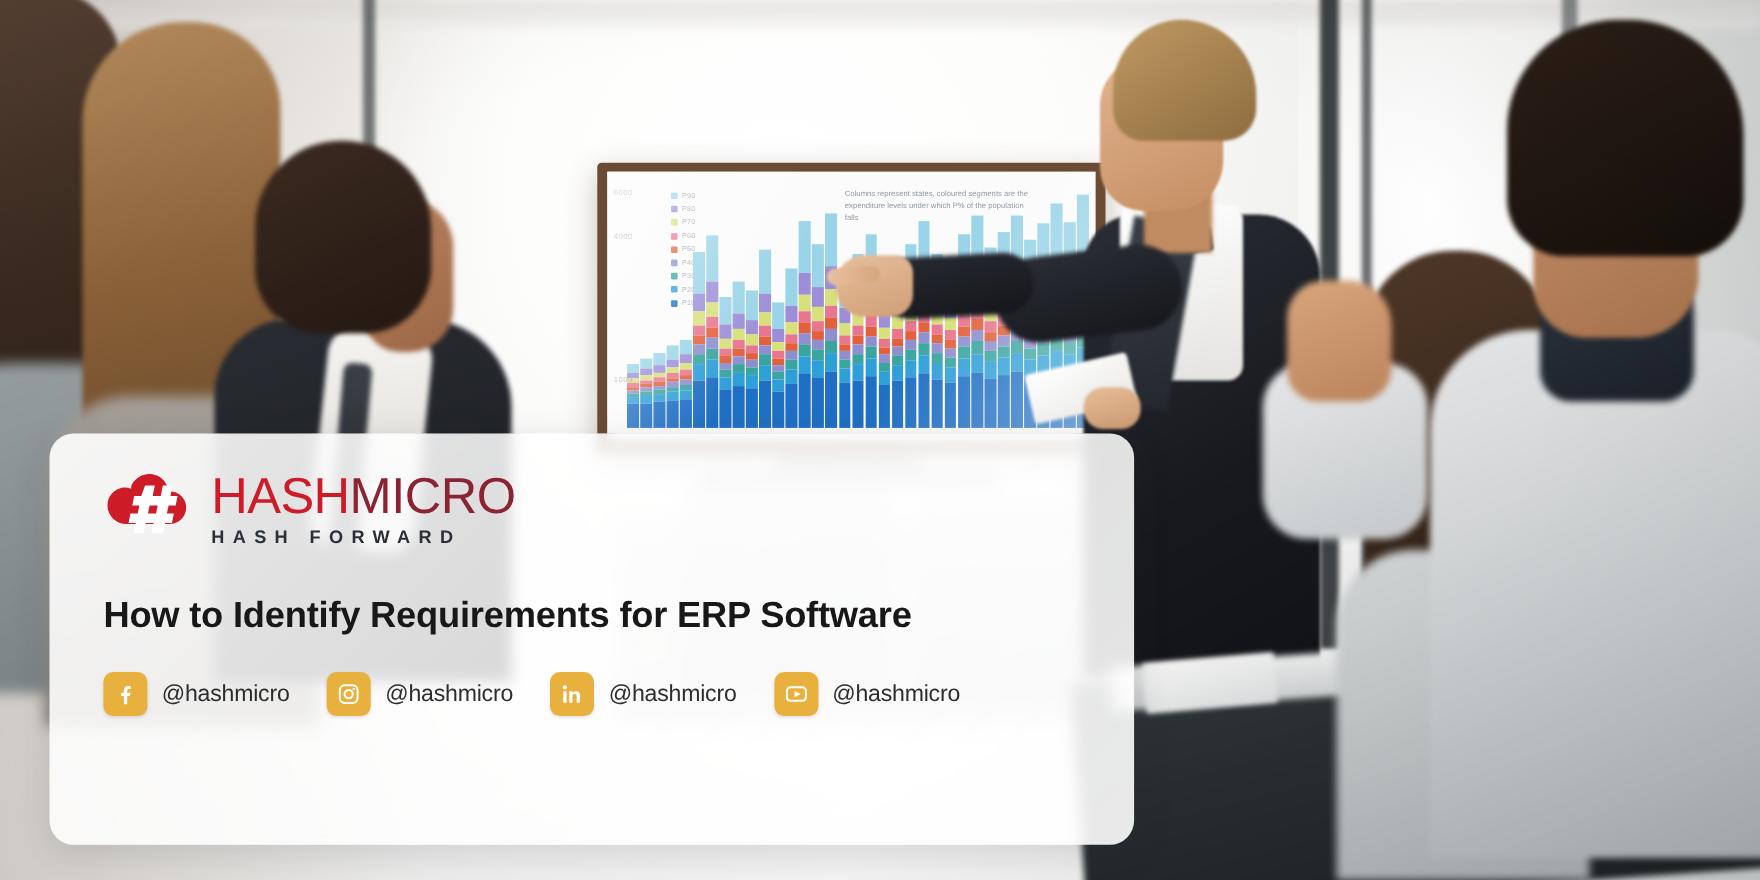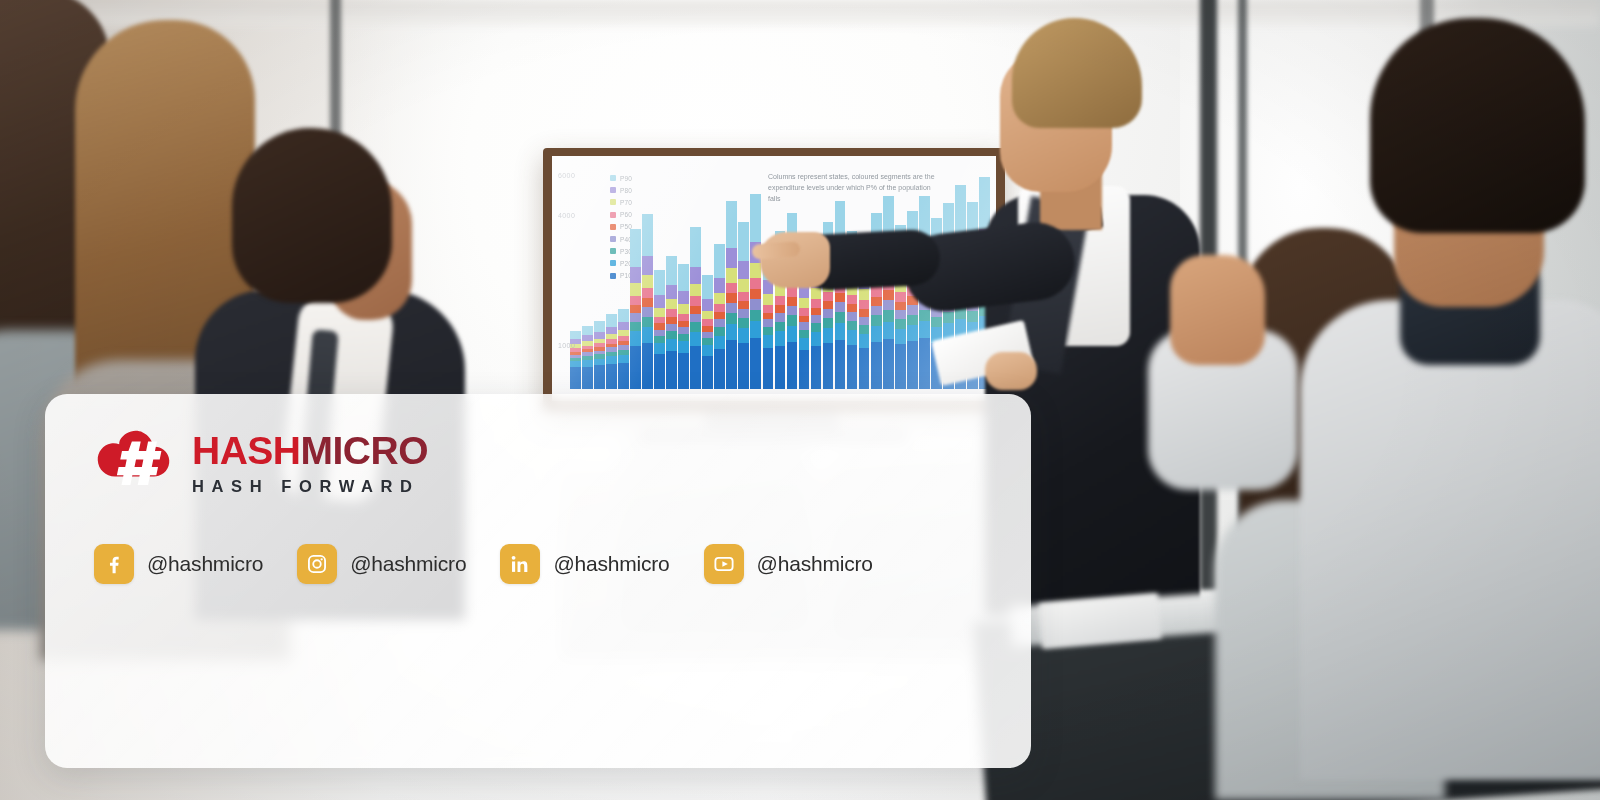--- a/index.html
+++ b/index.html
@@ -153,21 +153,21 @@
     backdrop-filter:blur(6px);
     box-shadow:0 10px 34px rgba(40,45,50,.16);
     overflow:hidden;}
 
   .card-pad{position:absolute;left:49px;top:16px;right:36px;}
 
   
   .logo-row{display:flex;align-items:center;height:104px;}
   .logo-mark{width:84px;height:72px;flex:0 0 auto;margin-right:14px;}
   .logo-type{display:flex;flex-direction:column;justify-content:center;padding-top:2px;}
-  .logo-word{font-size:39px;font-weight:bold;letter-spacing:-.5px;line-height:1;}
+  .logo-word{font-size:46px;font-weight:normal;letter-spacing:-.5px;line-height:1;}
   .w-hash{color:#ce1b28;}
   .w-micro{color:#8c2332;}
   .logo-tag{font-size:16.5px;font-weight:bold;color:#2b2f36;letter-spacing:7.6px;margin-top:7px;}
 
   
   .headline{margin-top:24px;font-size:33px;line-height:1.30;font-weight:bold;color:#181818;
     letter-spacing:-.2px;max-width:810px;}
 
   
   .socials{display:flex;align-items:center;margin-top:30px;}
@@ -687,20 +687,21 @@
             <path fill="#CE1B28" d="M34.5 19C41 8 54 3.5 65 8.5c8 3.6 13 11 14 19.4 9.4-1.2 18 5 20.6 13.8 3 10.4-3 21.6-13.4 24.6-2.4.7-4.7 1-7 .9H28C15.6 67.2 5.6 57.8 5 45.6 4.4 34.8 12 25.3 22.6 23.3c3.6-.7 7.5-.3 11 1-.1-1.8.2-3.6.9-5.3z"></path>
             <path fill="#FFFFFF" d="M50.5 20.5h11.8l-2.6 12.8h9.8l2.6-12.8h11.8l-2.6 12.8h8.6l-2.3 11.3h-8.6l-2 9.9h8.4l-2.3 11.3h-8.4l-2.6 12.7H58.3l2.6-12.7h-9.8l-2.6 12.7H36.7l2.6-12.7h-8.8l2.3-11.3h8.8l2-9.9h-8.6l2.3-11.3h8.6zM56 44.6l-2 9.9h9.8l2-9.9z"></path>
           </svg>
         </span>
         <span class="logo-type">
           <span class="logo-word"><span class="w-hash">HASH</span><span class="w-micro">MICRO</span></span>
           <span class="logo-tag">HASH FORWARD</span>
         </span>
       </div>
 
+      <h1 class="headline">How to Identify Requirements for ERP Software</h1>
 
       <div class="socials" id="socials-row">
           <a class="social" href="#" style="text-decoration: none;">
             <span class="social-icon" style="background: rgb(232, 176, 60);">
               <svg viewBox="0 0 24 24" width="22" height="22">
                 <path fill="#fff" d="M13.8 22v-8.2h2.8l.42-3.2H13.8V8.55c0-.93.26-1.56 1.6-1.56h1.7V4.13c-.3-.04-1.31-.13-2.5-.13-2.47 0-4.16 1.5-4.16 4.27v2.33H7.6v3.2h2.84V22z"></path>
               </svg>
             </span>
             <span class="social-handle">@hashmicro</span>
           </a>

